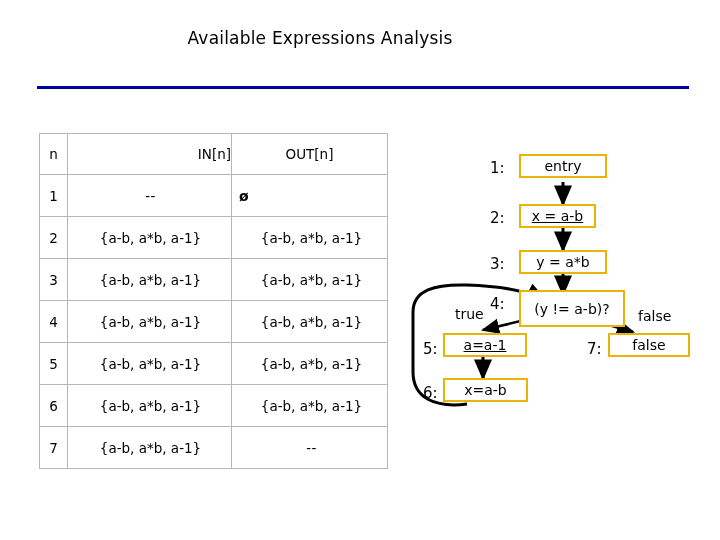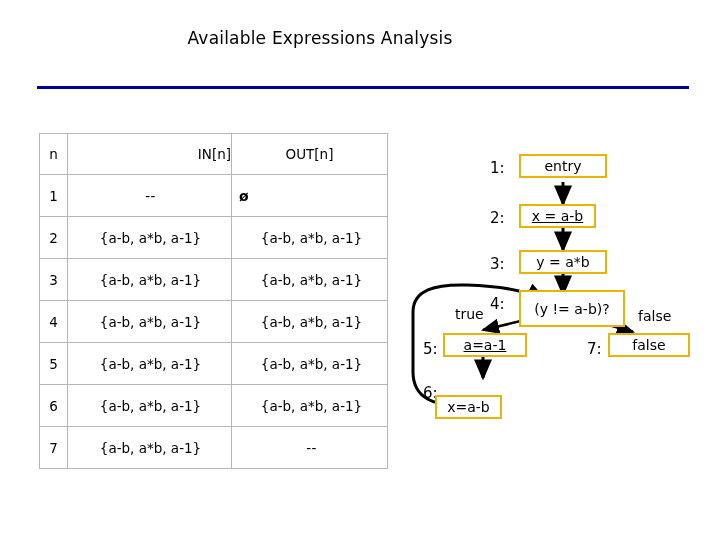--- a/index.html
+++ b/index.html
@@ -199,20 +199,20 @@
   <div class="node-label" style="left:85px; top:107px;">3:</div>
   <div class="node-box" style="left:114px; top:100px; width:88px; height:24px;">y = a*b</div>
 
   <div class="node-label" style="left:85px; top:147px;">4:</div>
   <div class="node-box" style="left:114px; top:140px; width:106px; height:37px;">(y != a-b)?</div>
 
   <div class="node-label" style="left:18px; top:192px;">5:</div>
   <div class="node-box" style="left:38px; top:183px; width:84px; height:24px;text-decoration:underline;">a=a-1</div>
 
   <div class="node-label" style="left:18px; top:236px;">6:</div>
-  <div class="node-box" style="left:30px; top:228px; width:67px; height:24px;margin-top:17px;">x=a-b</div>
+  <div class="node-box" style="left:38px; top:228px; width:85px; height:24px;">x=a-b</div>
 
   <div class="node-label" style="left:182px; top:192px;">7:</div>
   <div class="node-box" style="left:203px; top:183px; width:82px; height:24px;">false</div>
 
   <div class="edge-label" style="left:50px; top:156px;">true</div>
   <div class="edge-label" style="left:233px; top:158px;">false</div>
 </div>
 
 </body></html>

